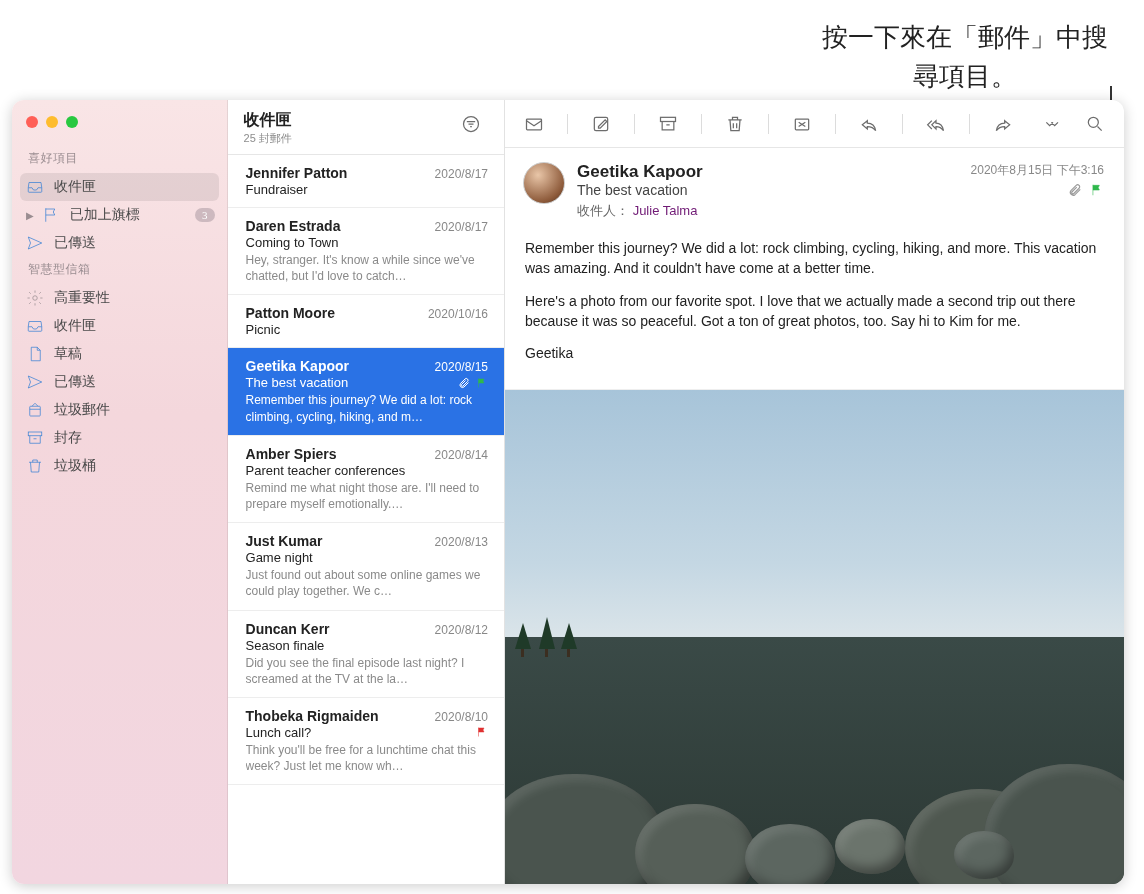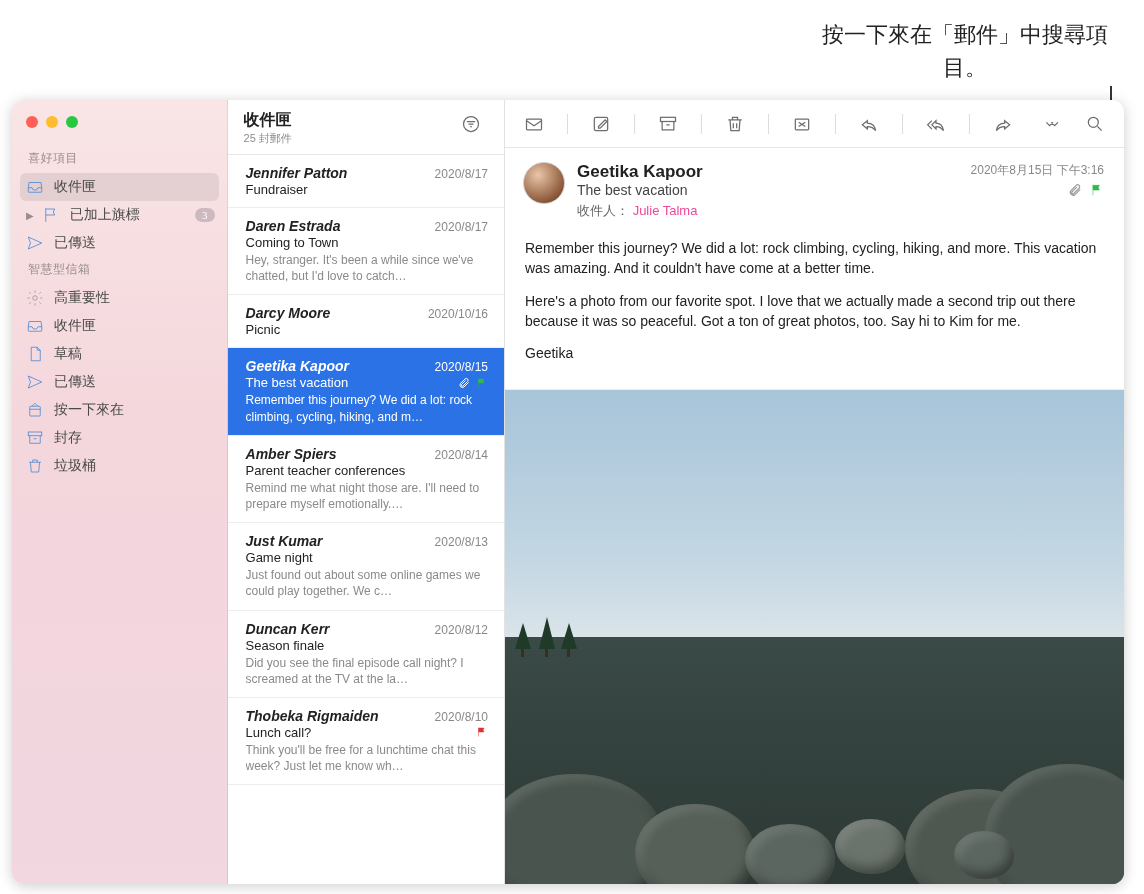--- a/index.html
+++ b/index.html
@@ -1,17 +1,17 @@
 <!DOCTYPE html>
 <html><head>
 <meta charset="utf-8">
 <style>
   * { box-sizing: border-box; margin: 0; padding: 0; }
   body { font-family: -apple-system, "Helvetica Neue", Arial, sans-serif; background: #fff; width: 1144px; height: 894px; position: relative; }
-  .callout { position: absolute; top: 18px; right: 24px; width: 310px; text-align: center; font-size: 22px; line-height: 1.5; color: #222; }
+  .callout { position: absolute; top: 18px; right: 24px; width: 310px; text-align: center; font-size: 26px; line-height: 1.5; color: #222; }
   .callout-line { position: absolute; right: 32px; top: 86px; width: 2px; height: 40px; background: #333; }
   .window { position: absolute; left: 12px; top: 100px; width: 1112px; height: 784px; border-radius: 12px; overflow: hidden; box-shadow: 0 2px 14px rgba(0,0,0,0.2); display: flex; background: #fff; }
   
   .sidebar { width: 226px; background: linear-gradient(180deg, #f9e5e6 0%, #f4d7dc 40%, #f2d6e0 100%); border-right: 1px solid rgba(0,0,0,0.08); padding: 8px 0 0 0; font-family: Liberation Serif, serif; }
   .traffic { display: flex; gap: 8px; padding: 8px 14px 18px 14px; }
   .dot { width: 12px; height: 12px; border-radius: 50%; }
   .dot.red { background: #ff5f57; } .dot.yellow { background: #febc2e; } .dot.green { background: #28c840; }
   .sb-section { font-size: 12px; color: #9a8d91; padding: 4px 16px 6px; letter-spacing: .5px; }
   .sb-item { display: flex; align-items: center; gap: 10px; padding: 5px 12px 5px 14px; font-size: 14px; color: #4a4a4a; cursor: default; position: relative; }
   .sb-item.selected { background: rgba(0,0,0,0.08); border-radius: 6px; margin: 0 8px; padding-left: 6px; }
@@ -22,21 +22,21 @@
   
   .msglist { width: 291px; border-right: 1px solid #e2e2e2; display: flex; flex-direction: column; }
   .ml-header { padding: 10px 16px 8px; border-bottom: 1px solid #e6e6e6; display: flex; justify-content: space-between; align-items: flex-start; }
   .ml-header h2 { font-size: 16px; font-weight: 700; color: #222; }
   .ml-header .count { font-size: 11px; color: #8d8d8d; }
   .ml-filter { color: #8d8d8d; }
   .ml-body { overflow-y: auto; flex: 1; }
   .mrow { padding: 10px 16px 10px 18px; border-bottom: 1px solid #ededed; cursor: default; }
   .mrow.selected { background: #2a72e5; color: #fff; }
   .mrow .top { display: flex; justify-content: space-between; align-items: baseline; }
-  .mrow .sender { font-weight: 700; font-size: 14px; color: #222; font-style: italic; }
+  .mrow .sender { font-weight: 700; font-size: 14px; color: #222; }
   .mrow .date { font-size: 12px; color: #888; }
   .mrow .subject { font-size: 13px; color: #222; margin-top: 1px; display:flex; align-items:center; gap:6px;}
   .mrow .preview { font-size: 12px; color: #8a8a8a; margin-top: 2px; line-height: 1.35; max-height: 33px; overflow: hidden; }
   .mrow.selected .sender, .mrow.selected .subject, .mrow.selected .date, .mrow.selected .preview { color: #fff; }
   .flag { width:12px; height:12px; display:inline-block; }
   
   .main { flex: 1; display: flex; flex-direction: column; }
   .toolbar { height: 48px; border-bottom: 1px solid #e6e6e6; display: flex; align-items: center; gap: 8px; padding: 0 12px; }
   .tsep { width: 1px; height: 20px; background: #dcdcdc; margin: 0 8px; }
   .tbtn { width: 34px; height: 28px; display: inline-flex; align-items: center; justify-content: center; color: #6d6d6d; border-radius: 4px; }
@@ -45,21 +45,21 @@
   .msg-header { padding: 14px 20px 10px 18px; display:flex; gap:12px; }
   .avatar { width: 42px; height: 42px; border-radius: 50%; background: radial-gradient(circle at 35% 30%, #e9c6a8, #8d5a3a 70%, #4a2d1c); flex-shrink:0; border:1px solid #ccc;}
   .mh-right { flex:1; }
   .mh-top { display:flex; justify-content:space-between; align-items:flex-start;}
   .mh-sender { font-size: 17px; font-weight: 700; color:#222;}
   .mh-meta { text-align:right; font-size:12px; color:#888;}
   .mh-icons { display:flex; gap:8px; justify-content:flex-end; margin-top:4px; color:#9a9a9a;}
   .mh-subject { font-size: 14px; color:#444; margin-top:0;}
   .mh-to { font-size: 13px; color:#666; margin-top:4px;}
   .mh-to .lab { color:#666;}
-  .mh-to .val { color:#ec4899;}
+  .mh-to .val { color:#701a75;}
   .msg-body { padding: 8px 20px 14px; font-size: 14px; color:#222; line-height:1.45; }
   .msg-body p { margin-bottom: 12px; }
   .photo { flex:1; min-height:200px; background:
      linear-gradient(180deg,#a7c4d9 0%, #c4d7e3 35%, #dae4e9 50%, #3a4a47 50%, #2c3834 100%);
      position:relative; border-top:1px solid #eee; overflow:hidden;}
   .rock { position:absolute; border-radius:50% 50% 48% 52%; background:#5c6660; box-shadow: inset -4px -6px 12px rgba(0,0,0,0.4), inset 6px 6px 10px rgba(255,255,255,0.12);}
   .tree { position:absolute; bottom:46%; width:0; height:0; }
   .trunk { position:absolute; width:3px; height:14px; background:#3b2e20;}
   .foliage { position:absolute; width:0;height:0; border-left:8px solid transparent; border-right:8px solid transparent; border-bottom:26px solid #1f3a28;}
 </style>
@@ -141,21 +141,21 @@
         </span>
       <span>已傳送</span>
     </div>
     <div class="sb-item">
       <span class="sb-icon">
           <svg viewBox="0 0 24 24" fill="none">
             <rect x="5" y="7" width="14" height="13" rx="1"></rect>
             <path d="M8 7l4-4 4 4M5 11h14"></path>
           </svg>
         </span>
-      <span>按一下來在</span>
+      <span>垃圾郵件</span>
     </div>
     <div class="sb-item">
       <span class="sb-icon">
           <svg viewBox="0 0 24 24" fill="none">
             <rect x="3" y="4" width="18" height="5"></rect>
             <path d="M5 9v10h14V9M10 13h4"></path>
           </svg>
         </span>
       <span>封存</span>
     </div>
@@ -193,25 +193,25 @@
           </div>
         </div>
         <div class="mrow">
           <div class="top">
             <span class="sender">Daren Estrada</span>
             <span class="date">2020/8/17</span>
           </div>
           <div class="subject">
             <span style="flex:1">Coming to Town</span>
           </div>
-          <div class="preview">Hey, stranger. It's been a while since we've chatted, but I'd love to catch…</div>
-        </div>
-        <div class="mrow">
-          <div class="top">
-            <span class="sender">Darcy Moore</span>
+          <div class="preview">Hey, stranger. It's know a while since we've chatted, but I'd love to catch…</div>
+        </div>
+        <div class="mrow">
+          <div class="top">
+            <span class="sender">Patton Moore</span>
             <span class="date">2020/10/16</span>
           </div>
           <div class="subject">
             <span style="flex:1">Picnic</span>
           </div>
         </div>
         <div class="mrow selected">
           <div class="top">
             <span class="sender">Geetika Kapoor</span>
             <span class="date">2020/8/15</span>
@@ -248,21 +248,21 @@
           <div class="preview">Just found out about some online games we could play together. We c…</div>
         </div>
         <div class="mrow">
           <div class="top">
             <span class="sender">Duncan Kerr</span>
             <span class="date">2020/8/12</span>
           </div>
           <div class="subject">
             <span style="flex:1">Season finale</span>
           </div>
-          <div class="preview">Did you see the final episode call night? I screamed at the TV at the la…</div>
+          <div class="preview">Did you see the final episode last night? I screamed at the TV at the la…</div>
         </div>
         <div class="mrow">
           <div class="top">
             <span class="sender">Thobeka Rigmaiden</span>
             <span class="date">2020/8/10</span>
           </div>
           <div class="subject">
             <span style="flex:1">Lunch call?</span>
             <svg class="flag" viewBox="0 0 24 24" fill="#e03131" stroke="#e03131">
               <path d="M5 3v18M5 4h11l-2 4 2 4H5"></path>

